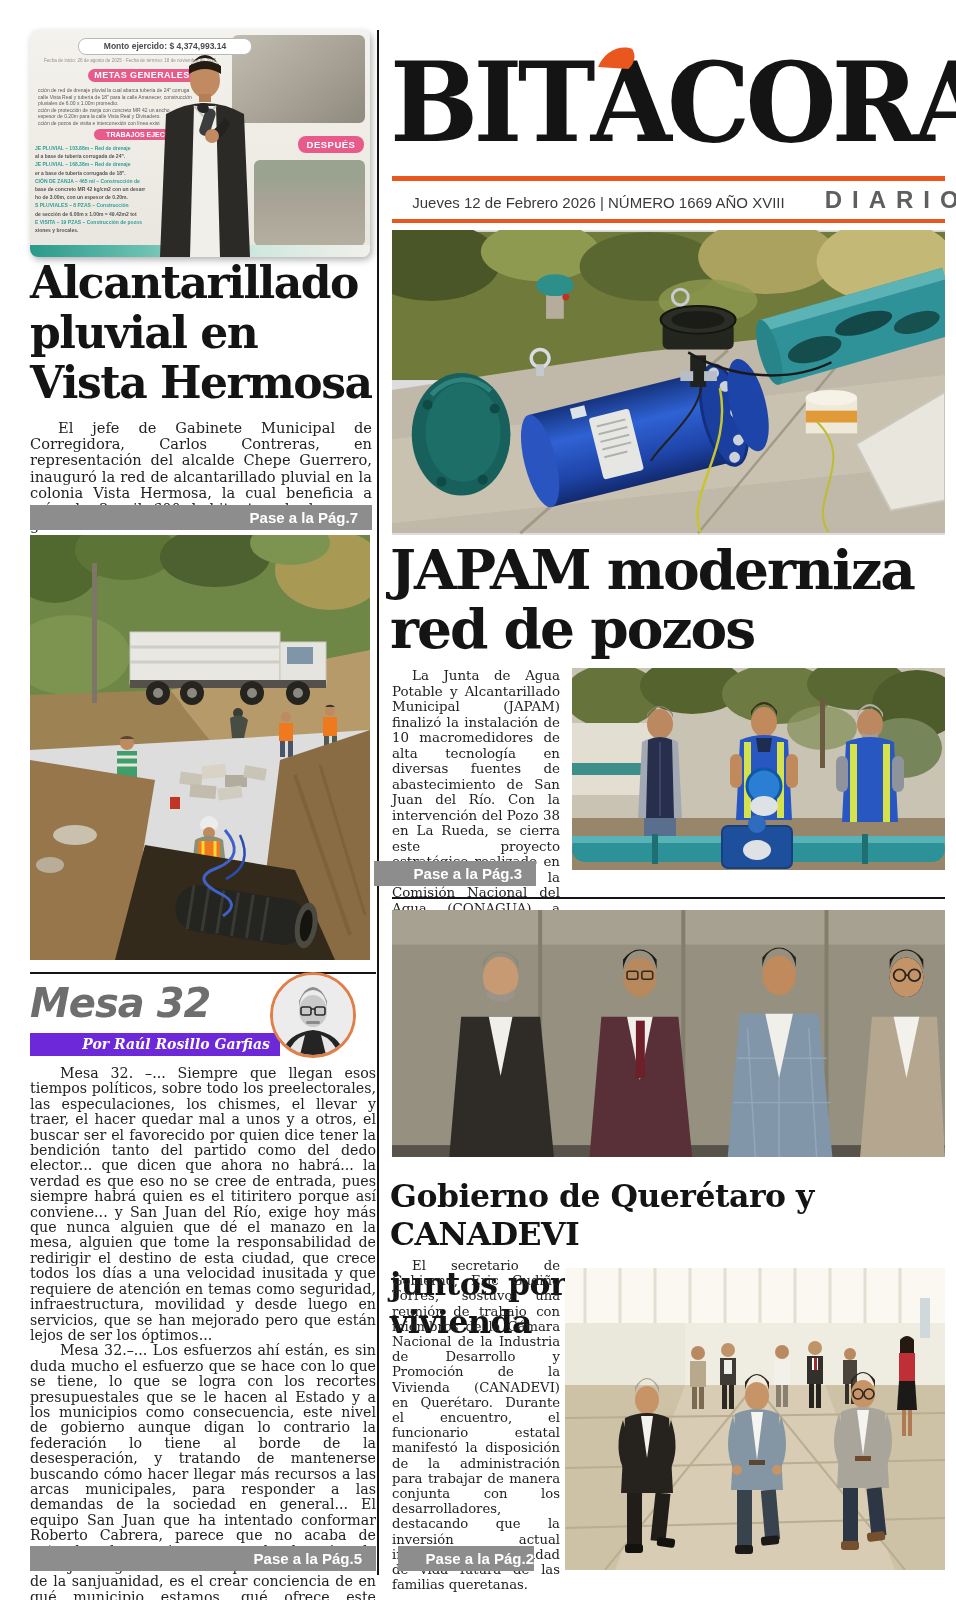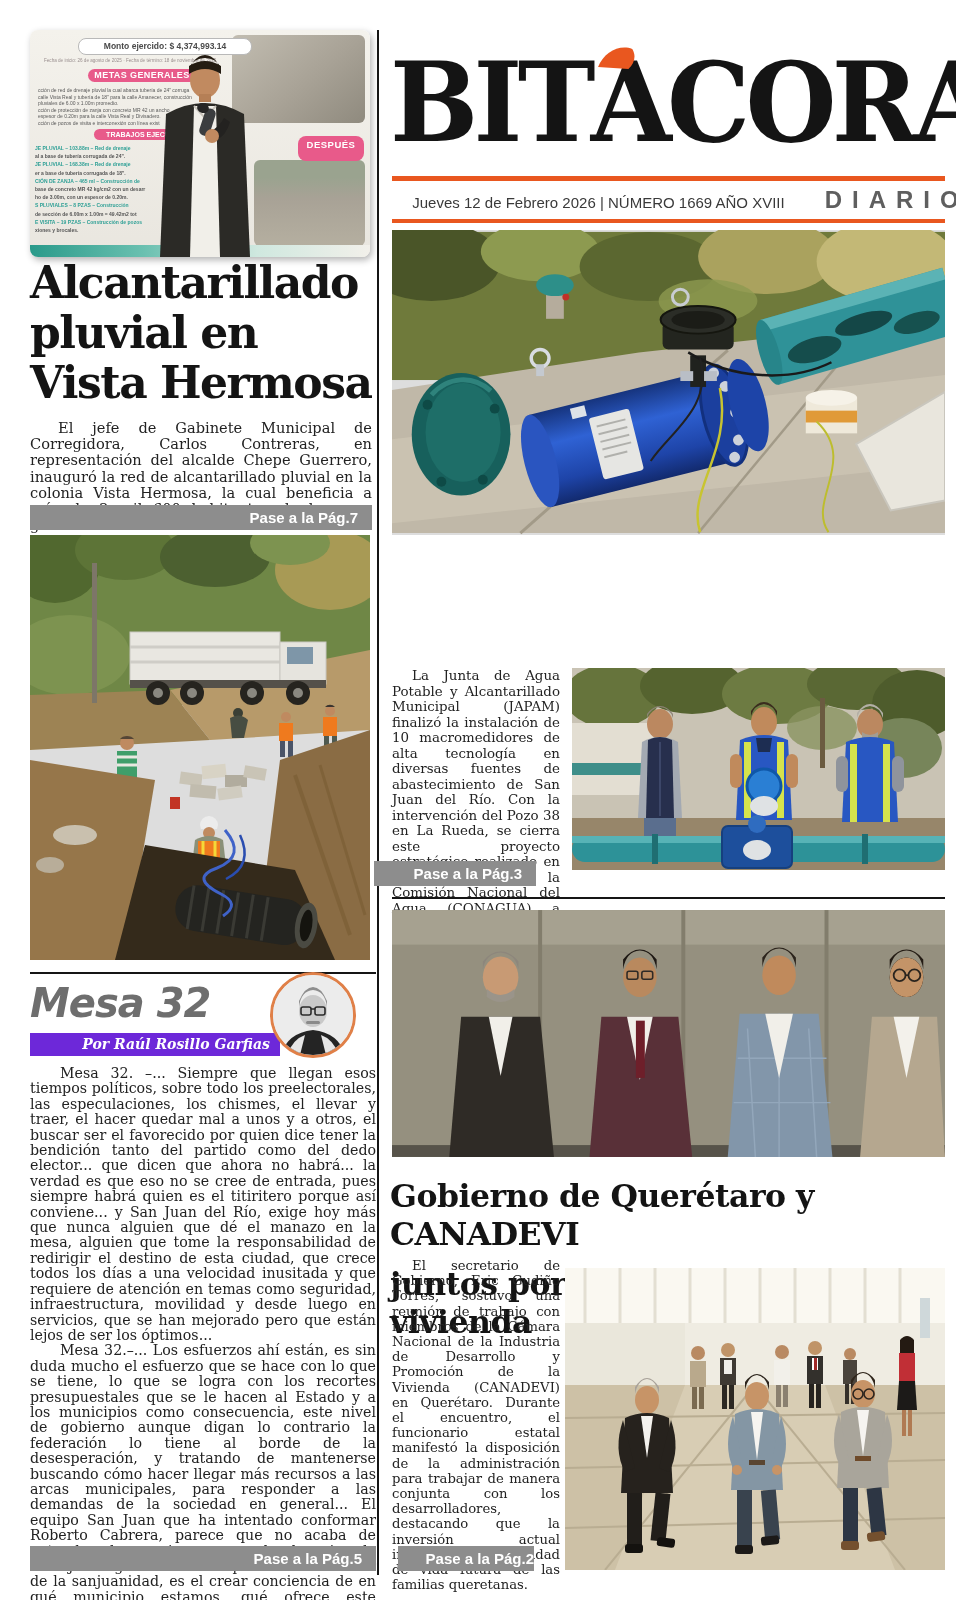--- a/index.html
+++ b/index.html
@@ -69,21 +69,21 @@
   .ph-walk{left:565px;top:1268px;width:380px;height:302px;}
 
   
   .sl{position:absolute;font-family:"Liberation Sans",sans-serif;}
   .monto{left:48px;top:8px;width:172px;height:15px;border:1px solid #b9b9b9;border-radius:8px;
          background:#fff;font-size:8.5px;font-weight:700;color:#4a4a4a;text-align:center;line-height:15px;}
   .sdates{left:14px;top:28px;width:220px;font-size:4.6px;color:#9a8f8f;}
   .pill{background:#e85a8a;color:#fff;font-weight:700;text-align:center;border-radius:8px;}
   .metas{left:58px;top:39px;width:108px;height:13px;font-size:9px;line-height:13px;letter-spacing:.4px;}
   .trabajos{left:64px;top:99px;width:112px;height:11px;font-size:7px;line-height:11px;}
-  .despues{left:268px;top:106px;width:66px;height:25px;font-size:9.5px;line-height:17px;letter-spacing:.5px;}
+  .despues{left:268px;top:106px;width:66px;height:17px;font-size:9.5px;line-height:17px;letter-spacing:.5px;}
   .mline{position:absolute;left:8px;width:196px;font-family:"Liberation Sans",sans-serif;
          font-size:5px;line-height:6.6px;color:#5a5a5a;white-space:nowrap;overflow:hidden;}
   .tline{position:absolute;left:5px;width:200px;font-family:"Liberation Sans",sans-serif;
          font-size:5px;font-weight:700;line-height:8.2px;color:#555;white-space:nowrap;overflow:hidden;}
   .teal{color:#2fa096;}
   .thumbA{position:absolute;left:202px;top:5px;width:133px;height:88px;border-radius:6px;
           background:linear-gradient(140deg,#c2bdb1,#a8a296 55%,#8f8a7e);}
   .thumbB{position:absolute;left:224px;top:130px;width:111px;height:86px;border-radius:6px;
           background:linear-gradient(#9aa38f 20%,#a8a296 45%,#b5afa0);}
   .footerbar{position:absolute;left:0;top:215px;width:340px;height:12px;
@@ -356,20 +356,21 @@
         <ellipse cx="100" cy="-2" rx="30" ry="10" fill="#0f3a38" opacity=".85"></ellipse>
         <ellipse cx="152" cy="12" rx="24" ry="10" fill="#124542" opacity=".85"></ellipse>
       </g>
       <path d="M300,122 C345,150 405,152 445,132" fill="none" stroke="#1a1a1a" stroke-width="2.5"></path>
       <path d="M312,128 C325,178 282,202 262,232" fill="none" stroke="#222" stroke-width="2"></path>
       <path d="M332,158 C345,222 298,262 312,304" fill="none" stroke="#c8c430" stroke-width="2.5"></path>
       <path d="M430,192 C472,232 420,272 442,304" fill="none" stroke="#bdbd2e" stroke-width="2"></path>
     </svg>
   </div>
 
+  <div class="abs hl hl-japam">JAPAM moderniza red de pozos</div>
   <div class="abs bodytxt bjapam">
       <p>La Junta de Agua Potable y Alcantarillado Municipal (JAPAM) finalizó la instalación de 10 macromedidores de alta tecnología en diversas fuentes de abastecimiento de San Juan del Río. Con la intervención del Pozo 38 en La Rueda, se cierra este proyecto estratégico realizado en conjunto con la Comisión Nacional del Agua (CONAGUA) a través del programa PRODDER 2025.</p>
     </div>
   <div class="abs ph ph-three">
     <svg width="373" height="202" viewBox="0 0 373 202">
       <rect width="373" height="202" fill="#c9c3b4"></rect>
       <ellipse cx="40" cy="28" rx="48" ry="32" fill="#66743c"></ellipse>
       <ellipse cx="120" cy="18" rx="52" ry="28" fill="#55632f"></ellipse>
       <ellipse cx="205" cy="26" rx="55" ry="30" fill="#6d7b42"></ellipse>
       <ellipse cx="285" cy="16" rx="50" ry="26" fill="#5a6834"></ellipse>

